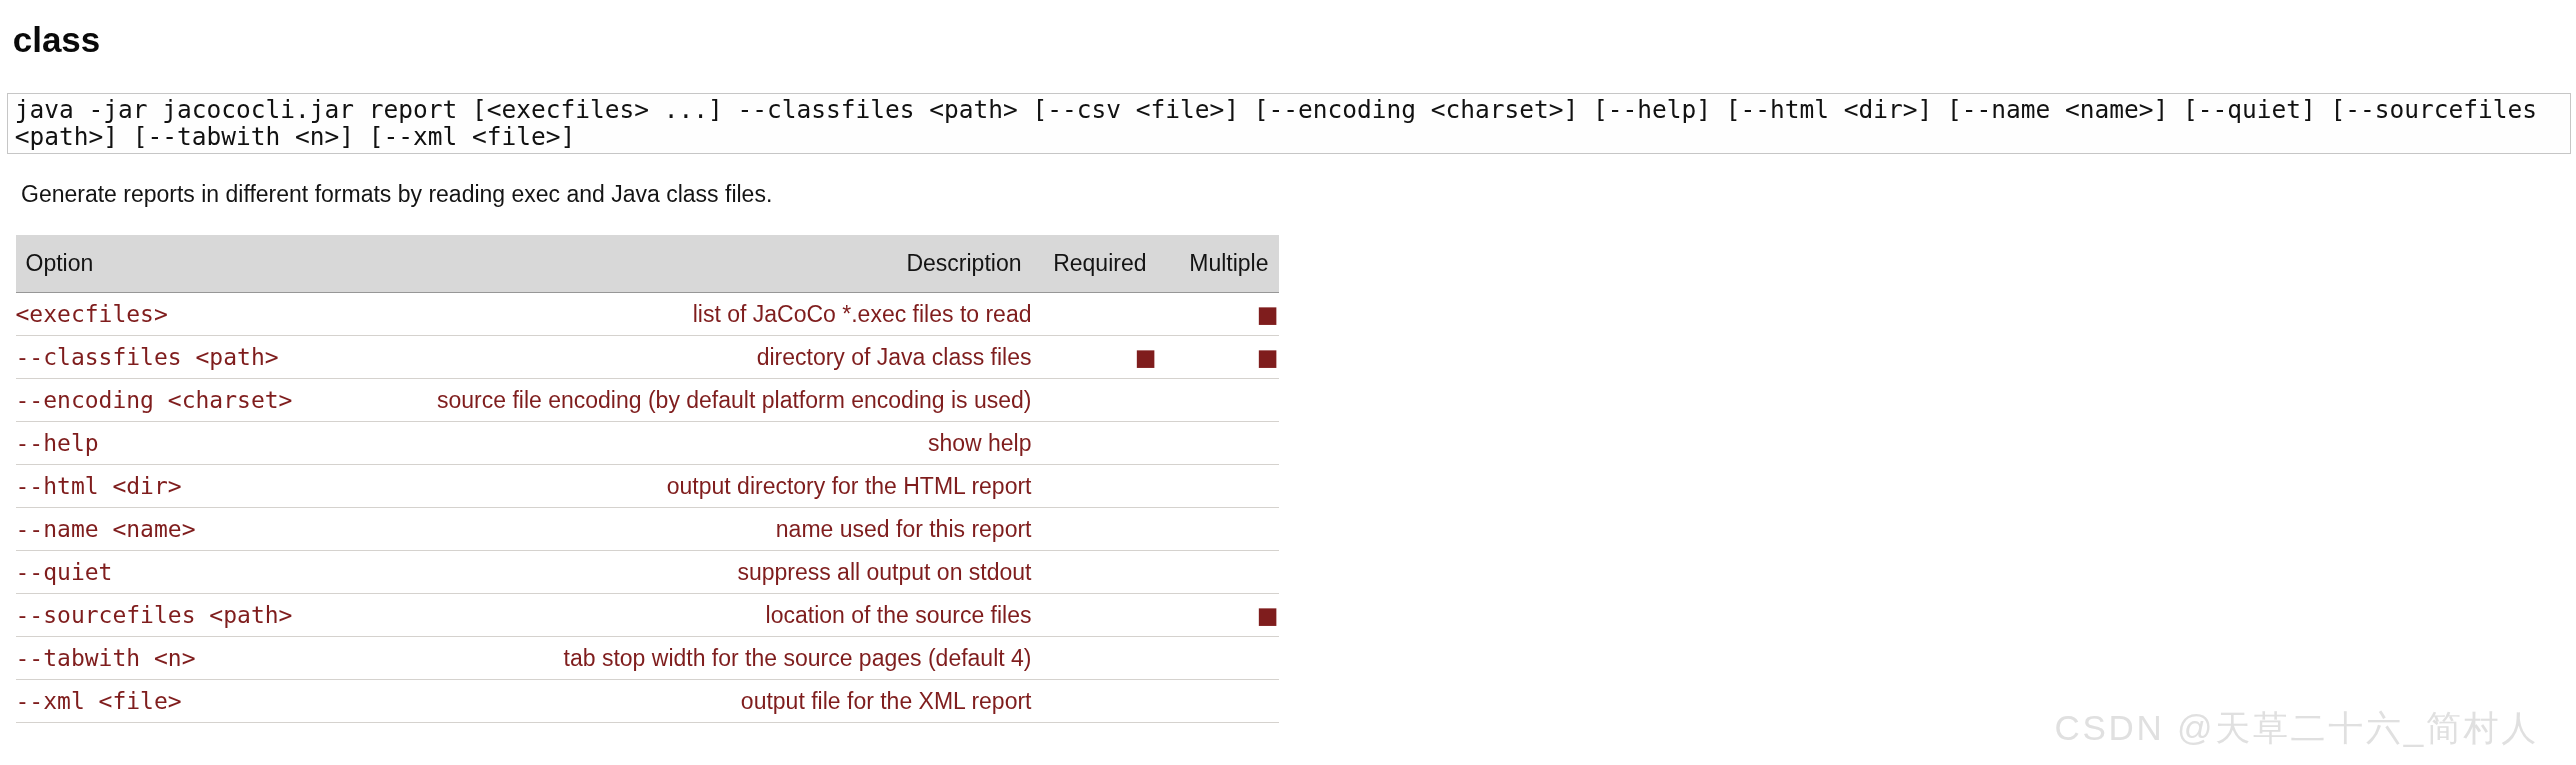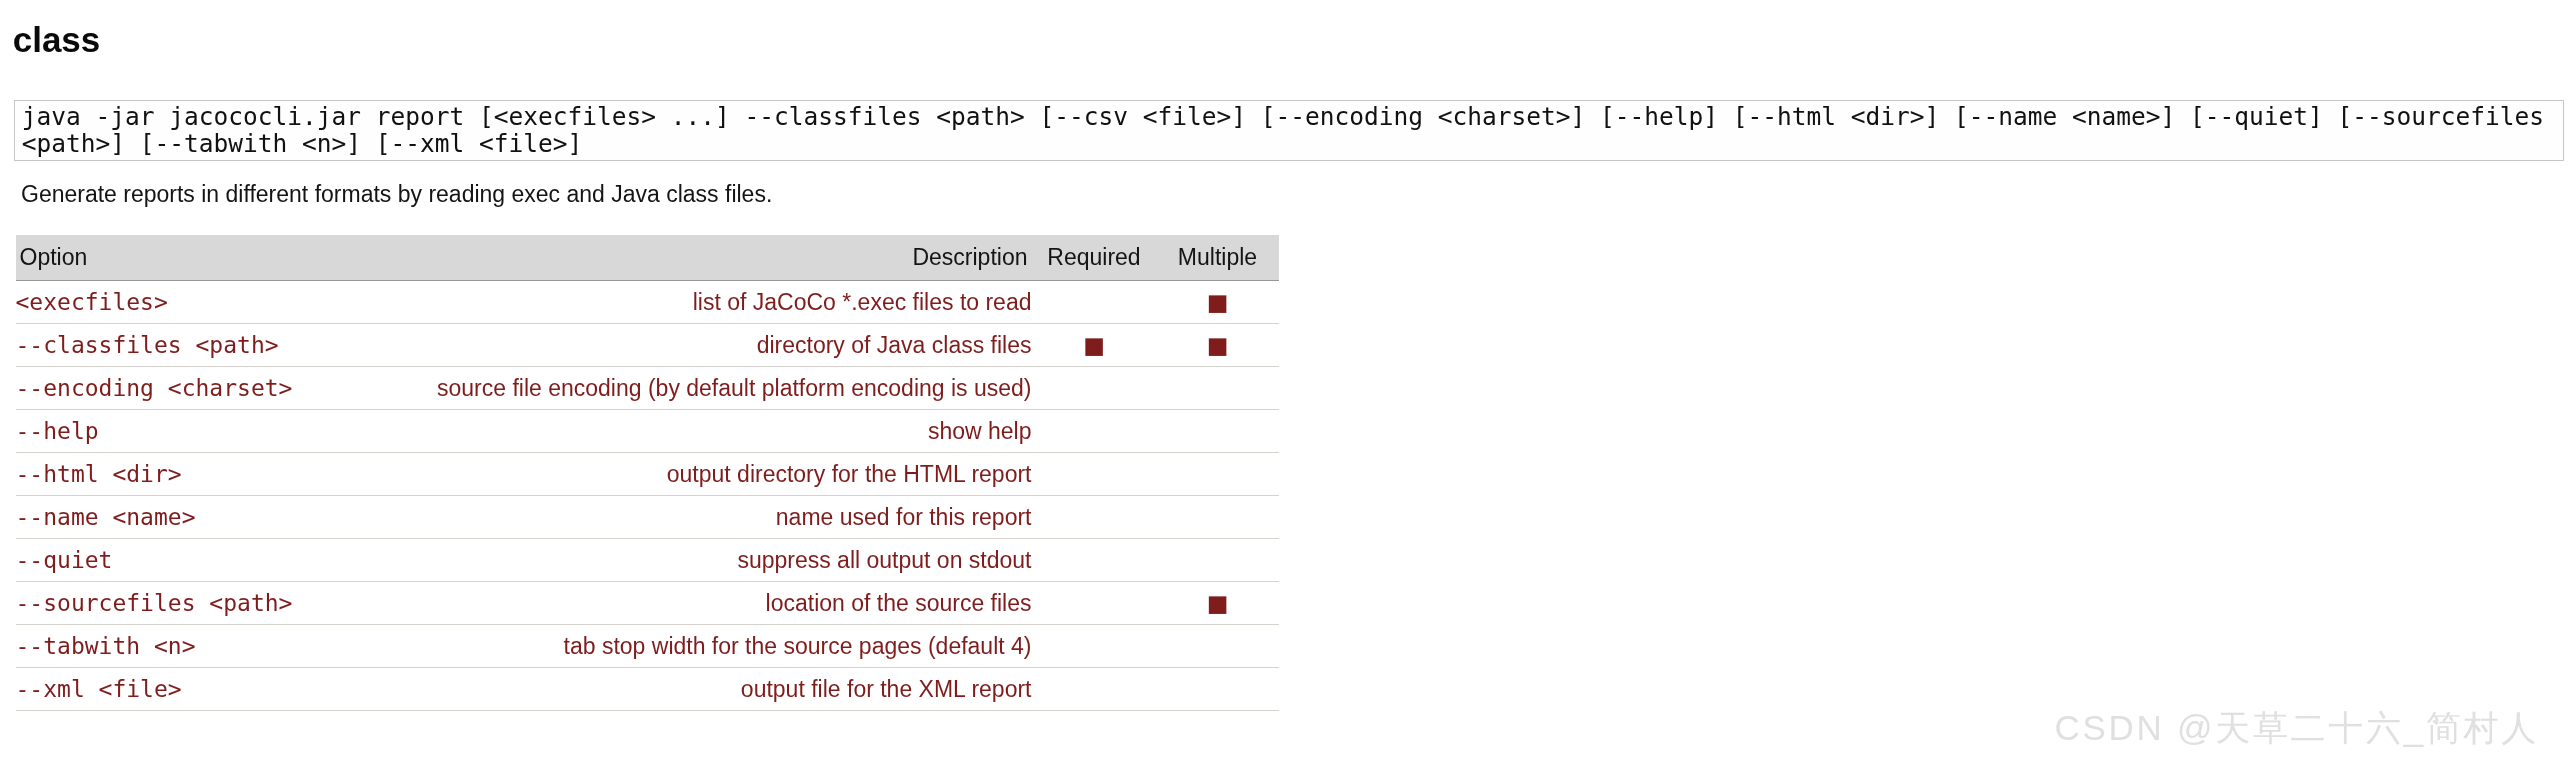--- a/index.html
+++ b/index.html
@@ -27,21 +27,21 @@
   }
   .code-box {
     position: absolute;
     left: 5.5px;
     right: 3.6px;
     top: 92px;
     height: 61px;
     box-sizing: border-box;
     border: 0.9px solid #c6c6c6;
     background: #fefefe;
-    margin: 8px;
+    margin: 1px;
     padding: 1.8px 0 0 7.3px;
     font-family: "DejaVu Sans Mono", "Liberation Mono", monospace;
     font-size: 24.5px;
     line-height: 27px;
     color: #111111;
     white-space: pre-wrap;
     word-break: normal;
     overflow: hidden;
   }
   .intro-text {
@@ -62,36 +62,36 @@
     table-layout: fixed;
   }
   table.options-table th {
     height: 37px;
     background: #d8d8d8;
     border-bottom: 1.8px solid #979797;
     font-weight: 400;
     font-size: 23px;
     color: #141414;
     vertical-align: middle;
-    padding: 4px;
+    padding: 10px;
   }
   table.options-table td {
     height: 42px;
     border-bottom: 1.8px solid #d5d2ce;
     font-size: 23px;
     color: #7f1d1d;
     vertical-align: middle;
     padding: 0;
     overflow: hidden;
     white-space: nowrap;
   }
   th.col-option, td.cell-option { text-align: left; padding-left: 11.8px; }
   th.col-desc,  td.cell-desc   { text-align: right; padding-left: 5.5px; }
   th.col-req,  th.col-mult,
-  td.cell-req, td.cell-mult    { text-align: center; }
+  td.cell-req, td.cell-mult    { text-align: right; }
   td.cell-option {
     font-family: "DejaVu Sans Mono", "Liberation Mono", monospace;
     font-size: 23.6px;
   }
   td.cell-req, td.cell-mult {
     font-family: "DejaVu Sans", sans-serif;
     font-size: 27px;
     line-height: 1;
     color: #000000;
   }

